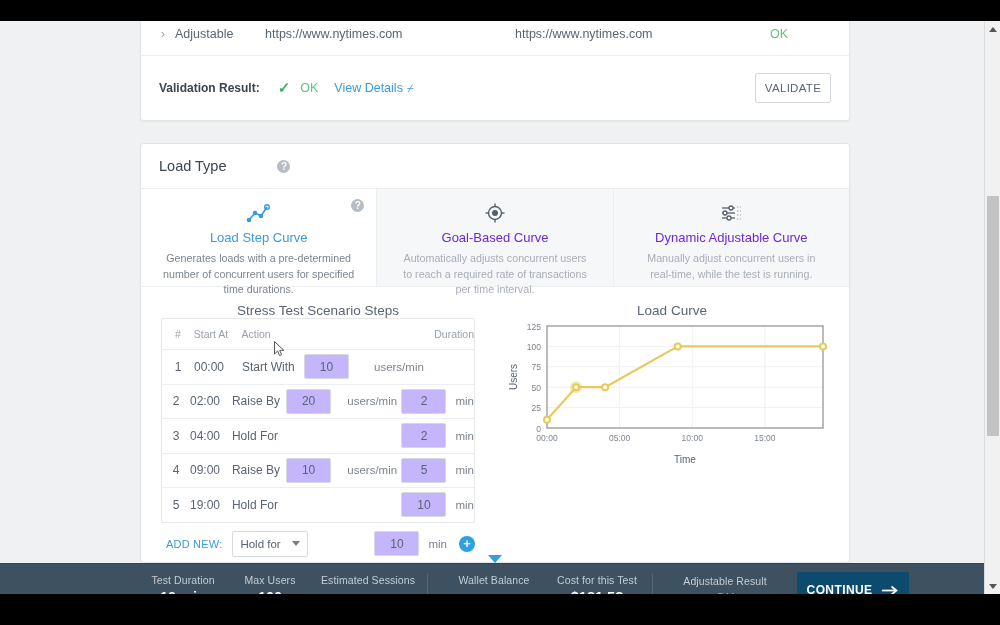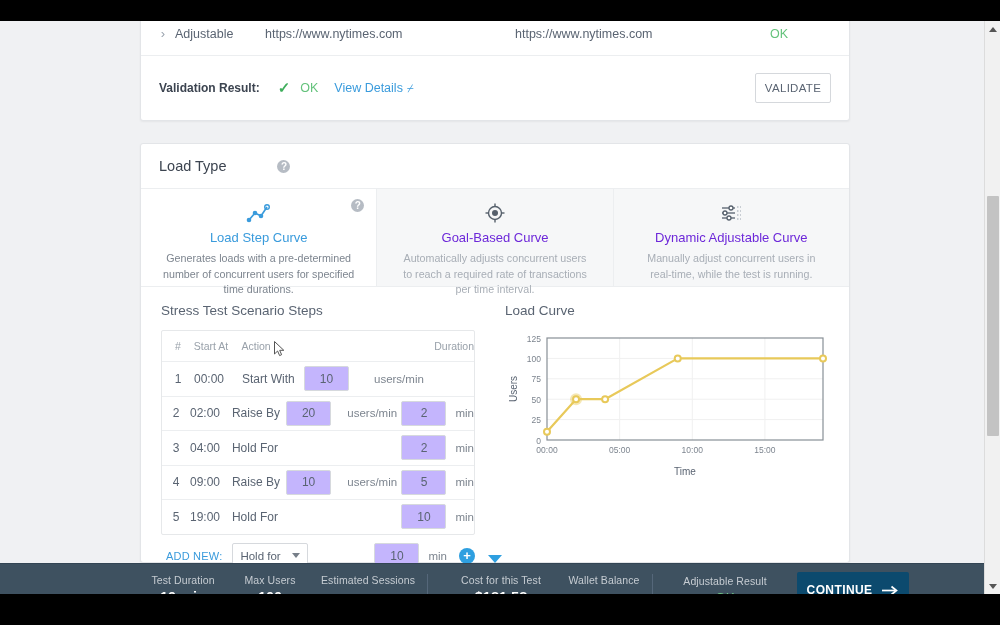--- a/index.html
+++ b/index.html
@@ -98,21 +98,21 @@
   .lt-tab.active .lt-icon { color:#3a9bdc; }
   .lt-name { font-size:13px; color:#6d28d9; margin-top:5px; }
   .lt-tab.active .lt-name { color:#3a9bdc; }
   .lt-desc { font-size:10.7px; color:#a8aeb6; line-height:1.45; margin-top:6px; }
   .lt-tab.active .lt-desc { color:#7d858f; }
   .tab-help { position:absolute; top:10px; right:12px; }
 
   
   .lt-body { display:flex; padding:16px 0 0; }
   .steps-pane { width:50%; padding:0 20px; }
-  .pane-title { text-align:left; font-size:13.5px; color:#5a6472; margin-bottom:12px; }
+  .pane-title { text-align:center; font-size:13.5px; color:#5a6472; }
 
   .steps-table { border:1px solid #e6e8ea; border-radius:2px; }
   .st-head { display:flex; align-items:center; height:30px; font-size:10.5px; color:#99a1aa; }
   .st-row { display:flex; align-items:center; height:34.5px; border-top:1px solid #eceef0; font-size:12px; color:#5a6472; }
   .c-num { width:32px; text-align:center; }
   .c-start { width:48px; }
   .c-action { width:62px; }
   .c-input { width:70px; }
   .c-unit { width:62px; color:#7d858f; font-size:11.5px;}
   .c-dur { width:auto; flex:1; display:flex; align-items:center; }
@@ -394,27 +394,27 @@
           <div class="f-stat" style="width:78px">
             <div class="f-lbl">Max Users</div>
             <div class="f-val">100</div>
           </div>
           <div class="f-stat" style="width:118px">
             <div class="f-lbl">Estimated Sessions</div>
             <div class="f-val">——</div>
           </div>
           <div class="f-sep"></div>
           <div style="width:18px"></div>
+          <div class="f-stat" style="width:96px">
+            <div class="f-lbl">Wallet Balance</div>
+            <div class="f-val">——</div>
+          </div>
           <div class="f-stat" style="width:110px">
             <div class="f-lbl">Cost for this Test</div>
             <div class="f-val">$181.58</div>
-          </div>
-          <div class="f-stat" style="width:96px">
-            <div class="f-lbl">Wallet Balance</div>
-            <div class="f-val">——</div>
           </div>
           <div class="f-sep"></div>
           <div style="width:14px"></div>
           <div class="f-stat" style="width:116px">
             <div class="f-lbl">Adjustable Result</div>
             <div class="f-val green">OK</div>
           </div>
           <div style="width:14px"></div>
         </div>
       <button class="continue-btn">

